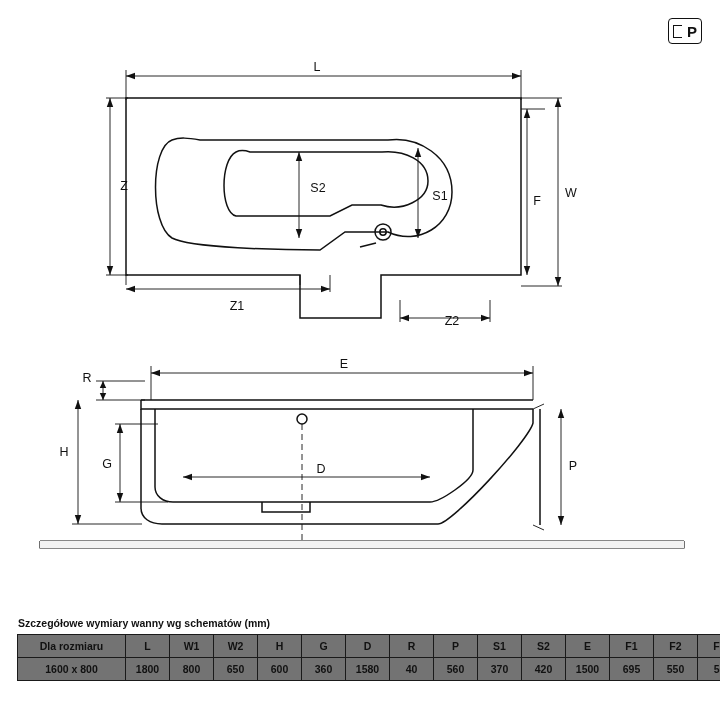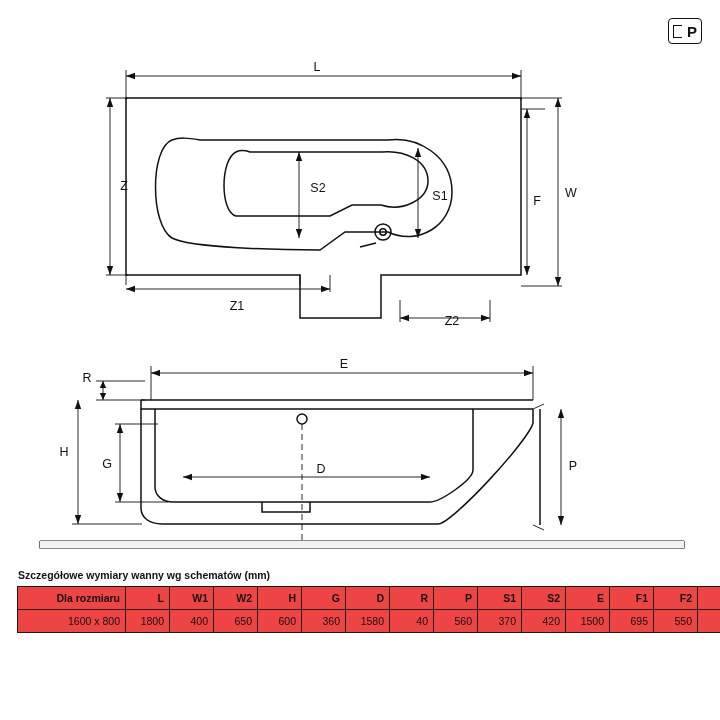--- a/index.html
+++ b/index.html
@@ -55,49 +55,49 @@
     height: 13px;
     border: 1.4px solid #111;
     border-right: none;
     box-sizing: border-box;
   }
 
   
   .table-wrap {
     position: absolute;
     left: 17px;
-    top: 569px;
+    top: 617px;
     width: 686px;
   }
   .table-title {
     font-size: 10.5px;
     font-weight: 700;
     margin: 0 0 5px 1px;
     color: #111;
   }
   table.dims {
     border-collapse: collapse;
     width: 686px;
     table-layout: fixed;
   }
   table.dims th, table.dims td {
     border: 1px solid #1a1a1a;
     font-size: 10.5px;
     padding: 5px 5px;
-    text-align: right;
+    text-align: center;
     height: 19px;
     box-sizing: border-box;
     color: #111;
-    background: #ef4444;
+    background: #737373;
   }
   table.dims th {
     font-weight: 700;
   }
   table.dims td {
-    font-weight: 400;
+    font-weight: 700;
     margin-left: 48px;
   }
   table.dims col.c0 { width: 108px; }
   table.dims col.cx { width: 44px; }
 
   
   text {
     font-family: "Liberation Sans", sans-serif;
     font-size: 12px;
     fill: #111;
@@ -317,21 +317,21 @@
           <th>F1</th>
           <th>F2</th>
           <th>F3</th>
 
         </tr>
       </thead>
       <tbody>
         <tr>
           <td>1600 x 800</td>
           <td>1800</td>
-          <td>400</td>
+          <td>800</td>
           <td>650</td>
           <td>600</td>
           <td>360</td>
           <td>1580</td>
           <td>40</td>
           <td>560</td>
           <td>370</td>
           <td>420</td>
           <td>1500</td>
           <td>695</td>

